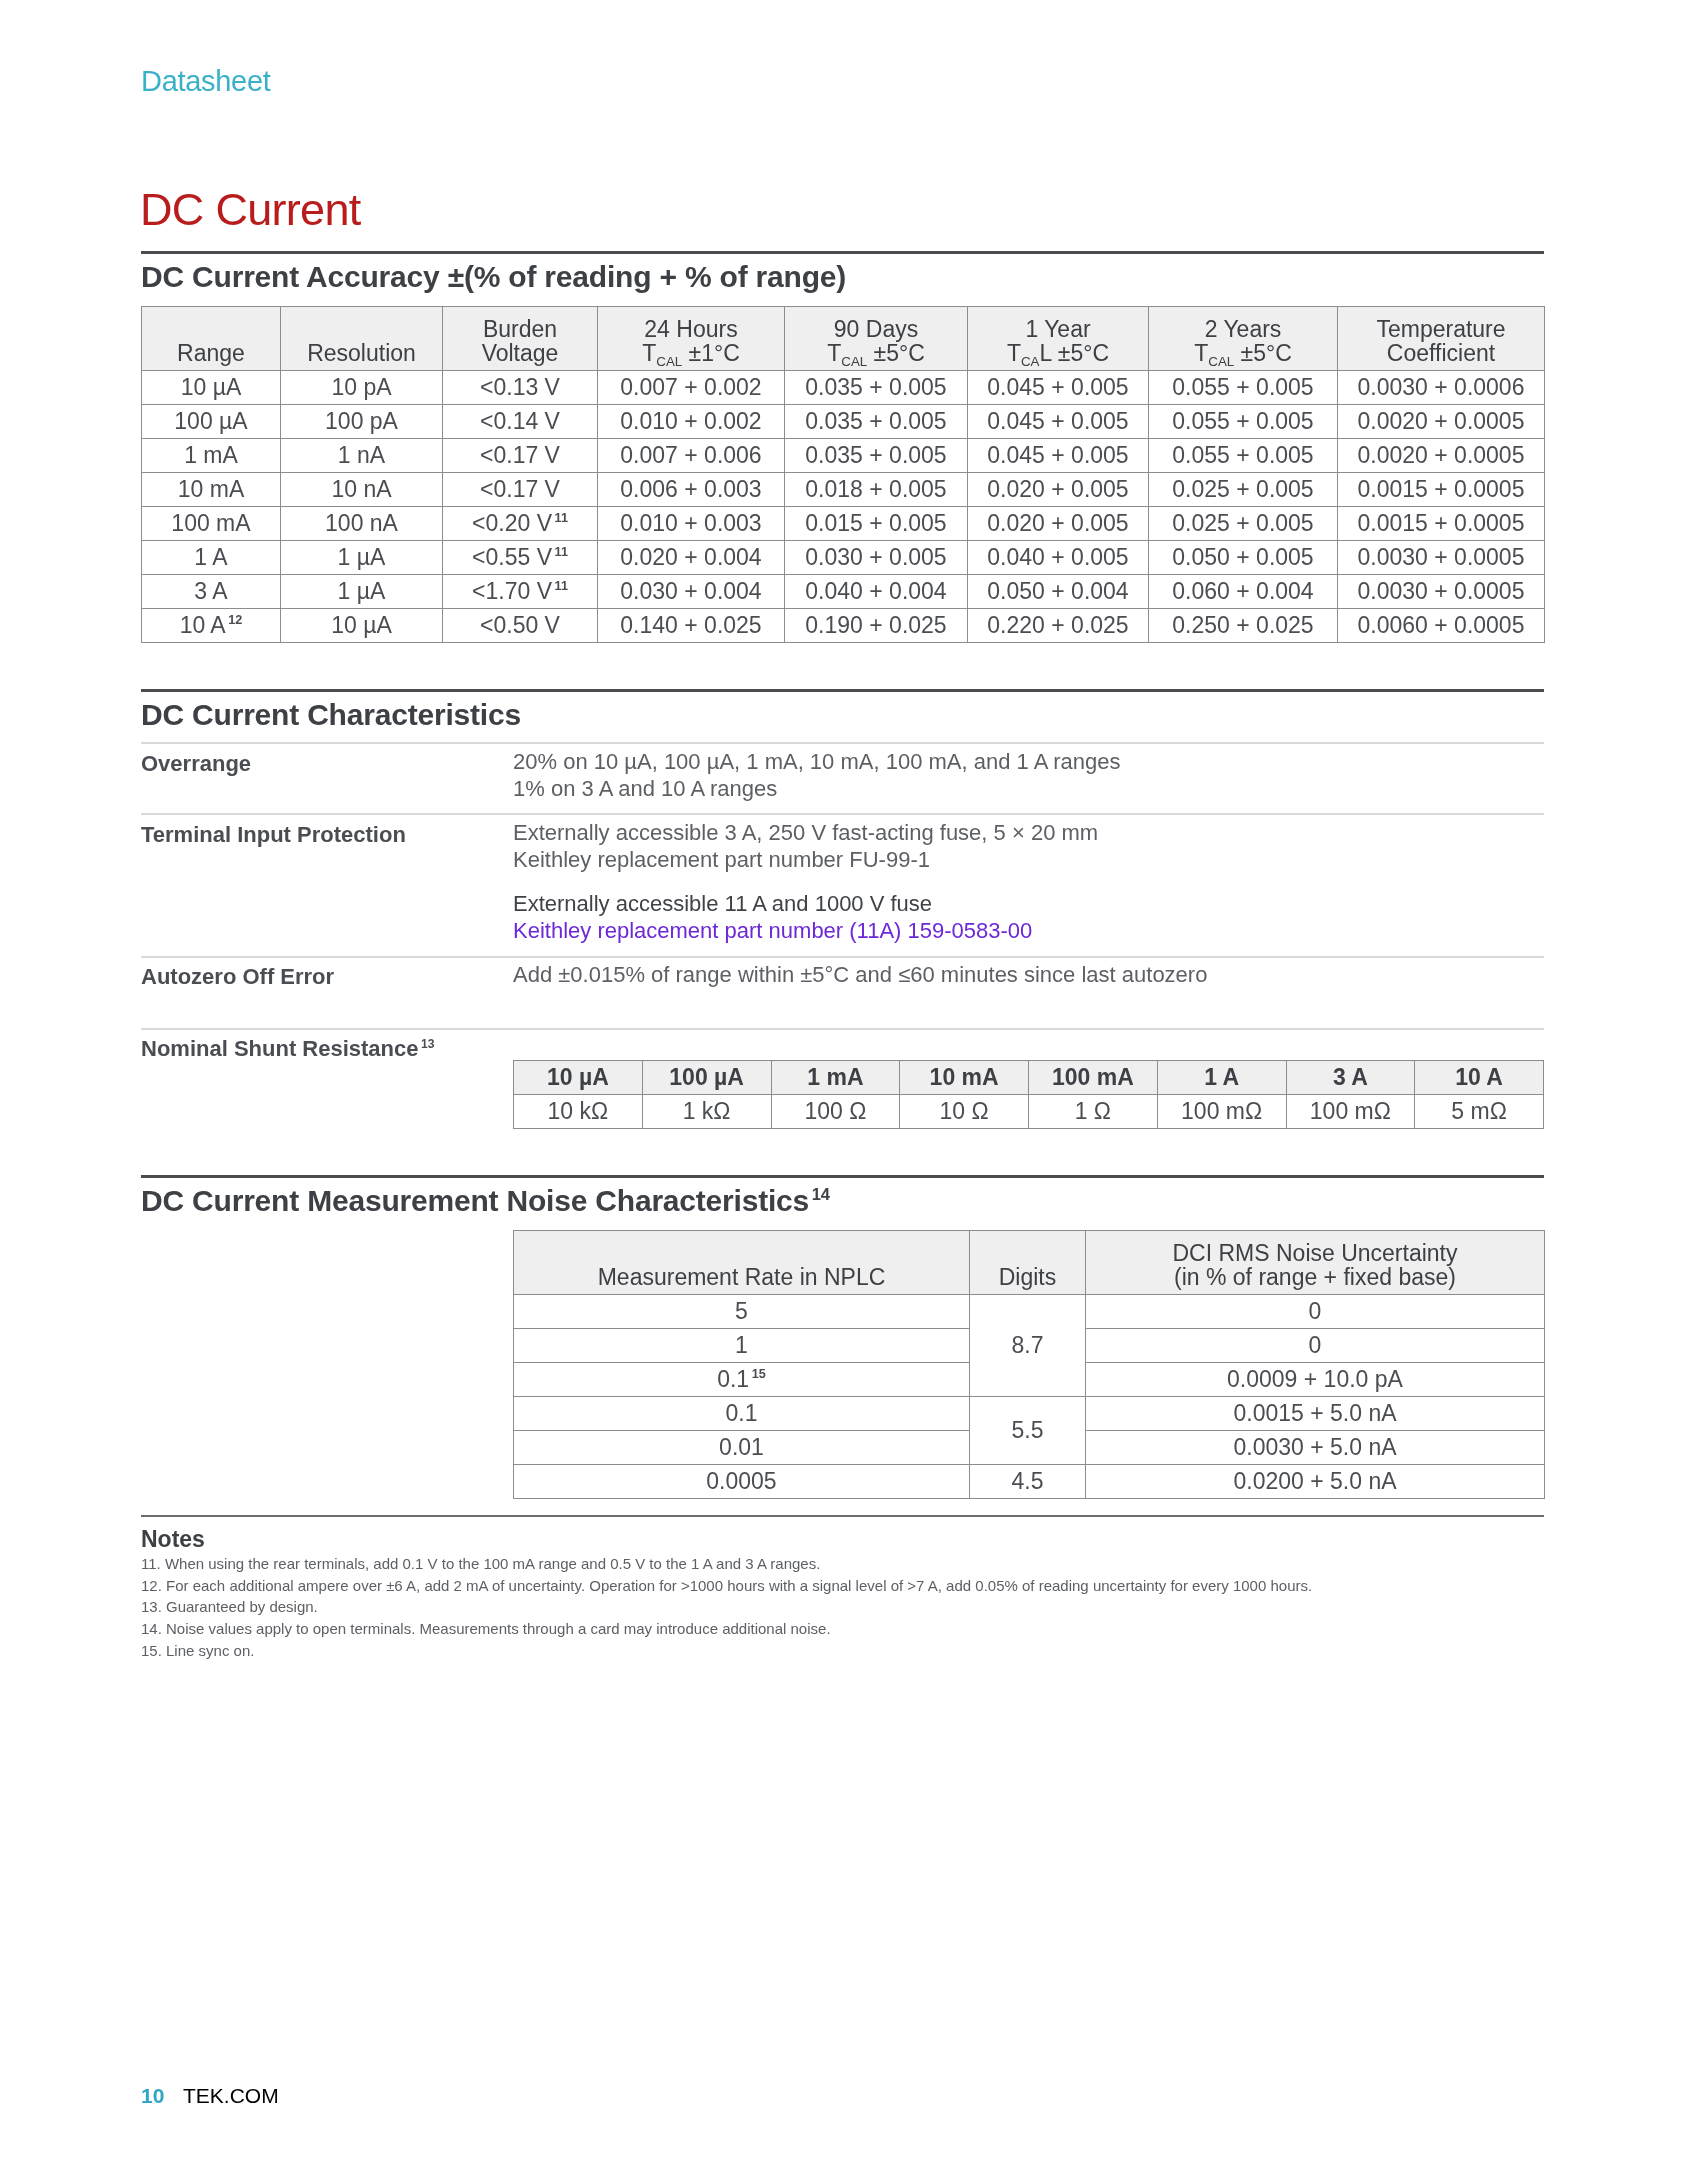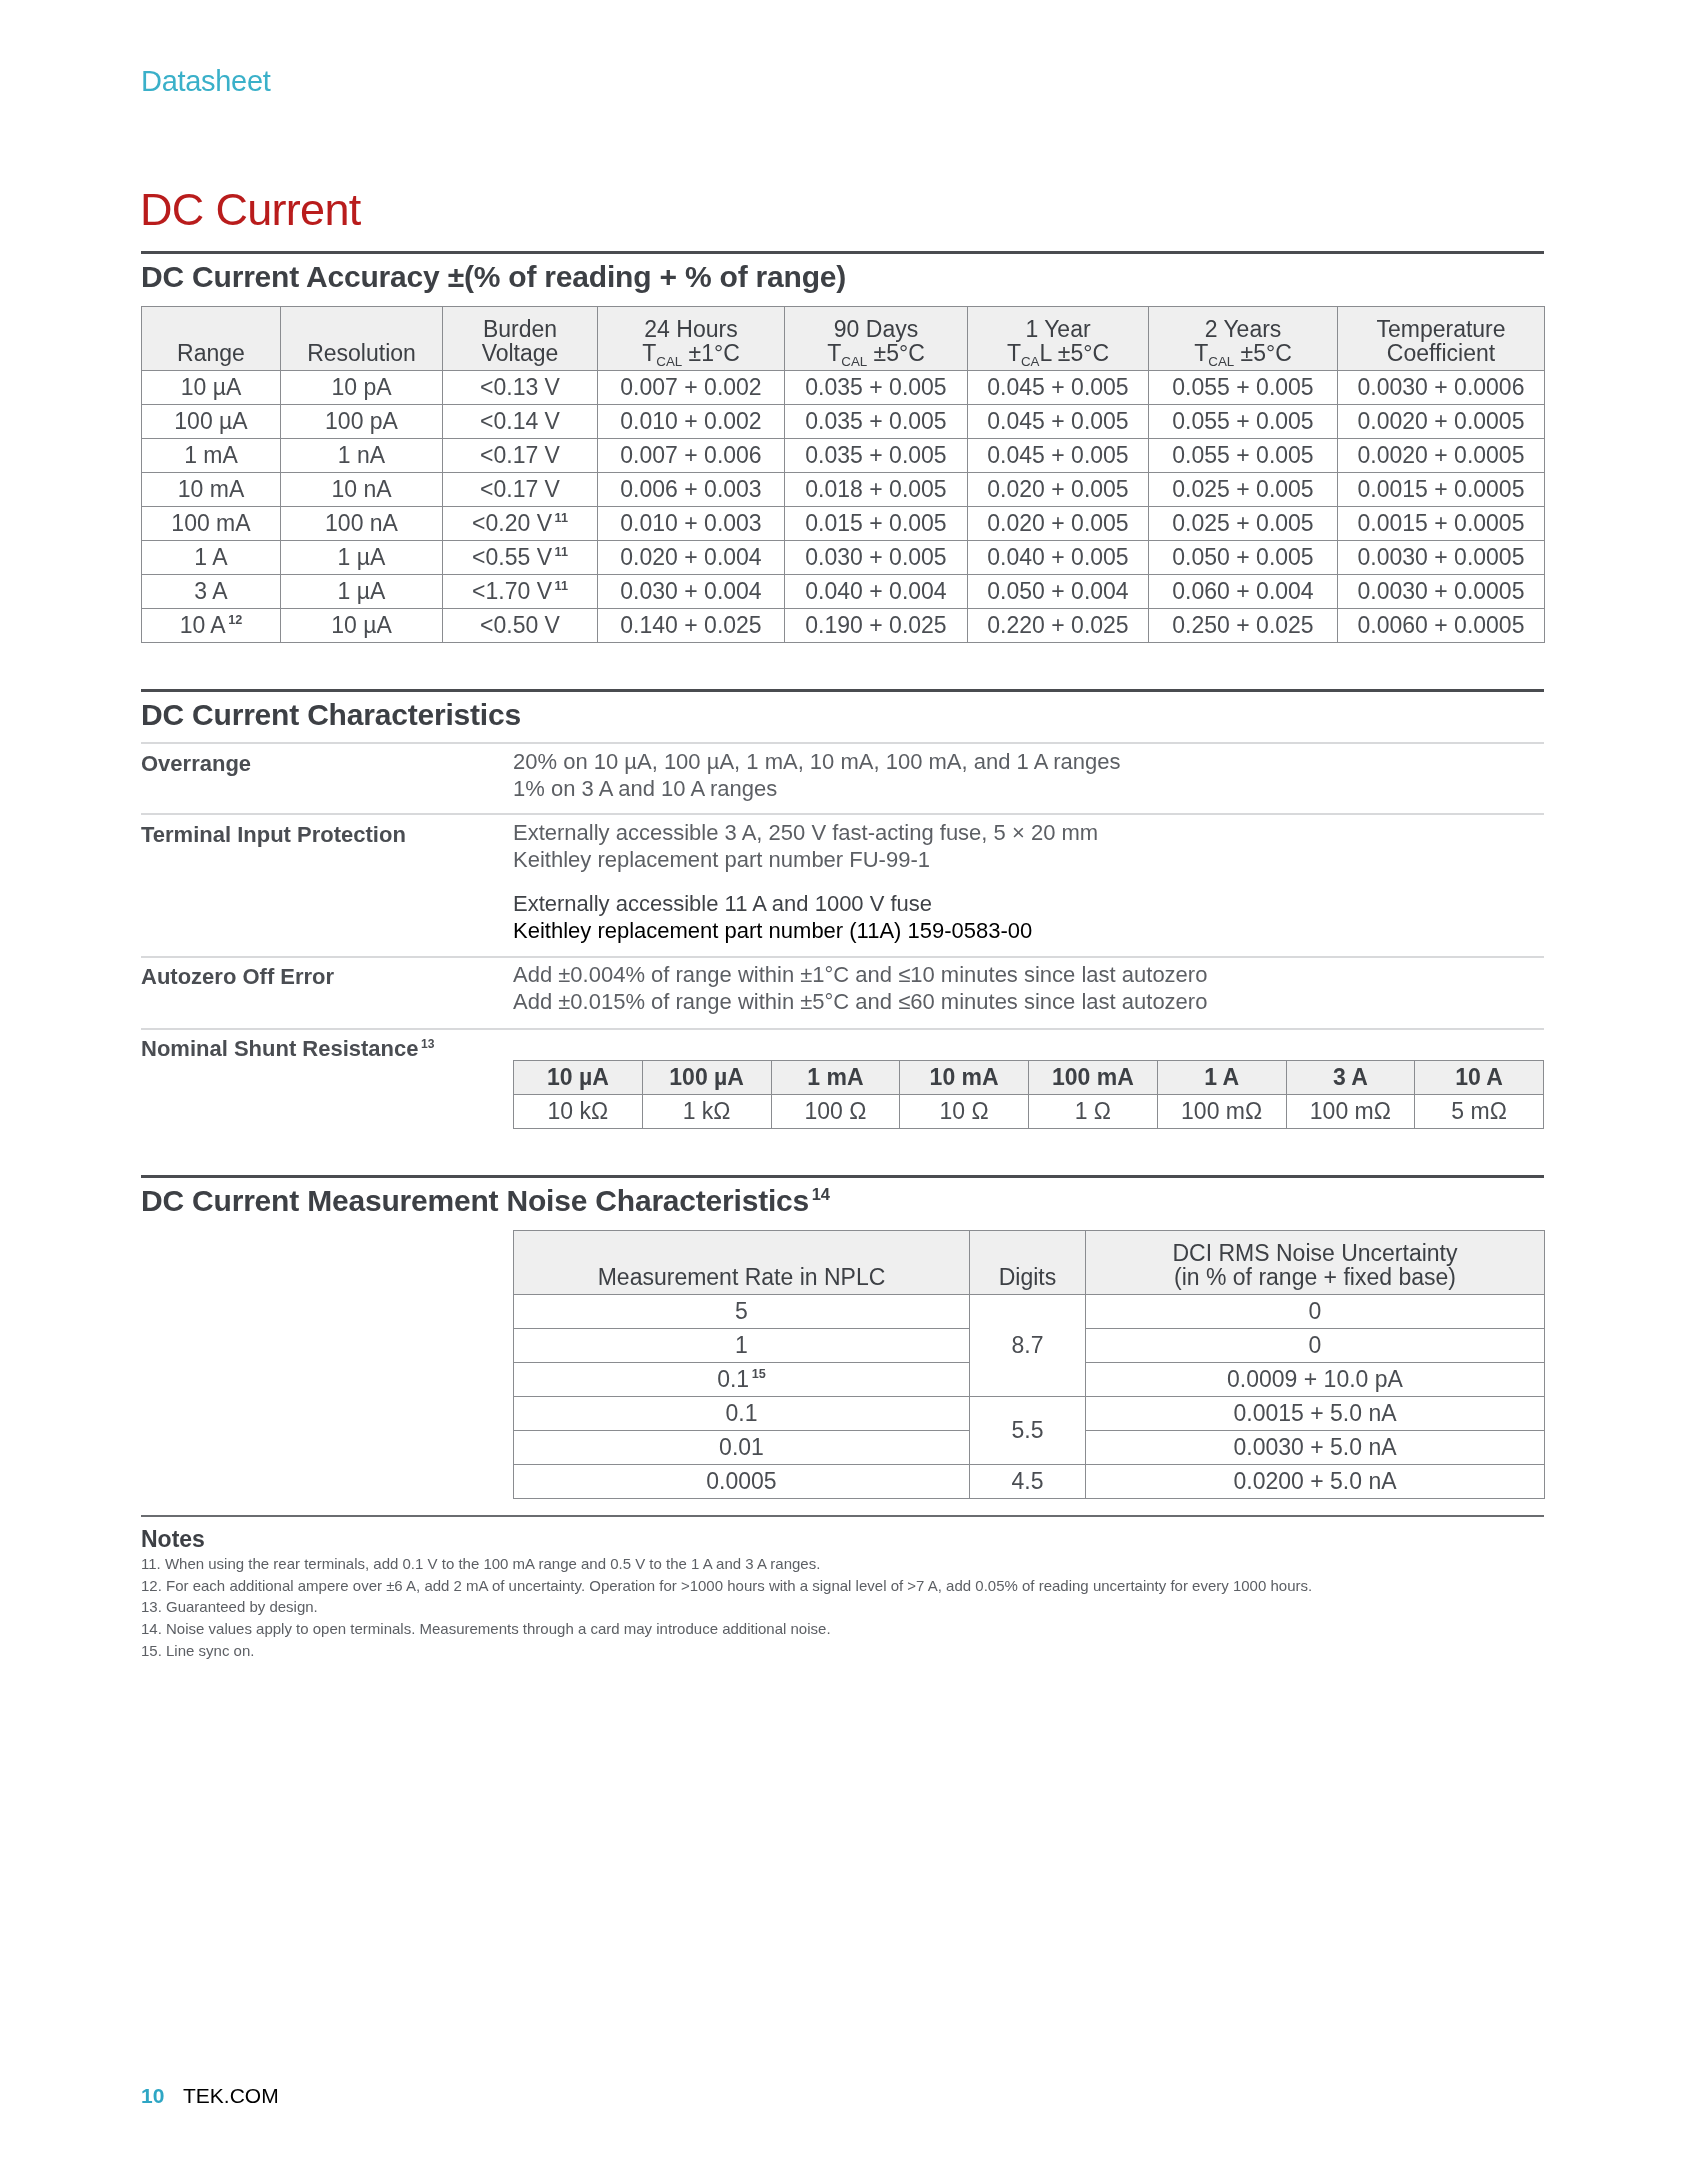--- a/index.html
+++ b/index.html
@@ -166,27 +166,26 @@
   <div>1% on 3 A and 10 A ranges</div>
 </div>
 
 <div class="abs char-line" style="top:813px"></div>
 <div class="abs lbl" style="top:822px">Terminal Input Protection</div>
 <div class="abs val" style="top:819px">
   <div>Externally accessible 3 A, 250 V fast-acting fuse, 5 × 20 mm</div>
   <div>Keithley replacement part number FU-99-1</div>
   <div style="height:16.7px"></div>
   <div class="dark" style="color:#3f4247">Externally accessible 11 A and 1000 V fuse</div>
-  <div class="dark" style="color:#000000">Keithley replacement part number (11A) 159-0583-00</div>
+  <div class="dark" style="color:#6d28d9">Keithley replacement part number (11A) 159-0583-00</div>
 </div>
 
 <div class="abs char-line" style="top:956px"></div>
 <div class="abs lbl" style="top:964px">Autozero Off Error</div>
 <div class="abs val" style="top:961px">
-  <div>Add ±0.004% of range within ±1°C and ≤10 minutes since last autozero</div>
   <div>Add ±0.015% of range within ±5°C and ≤60 minutes since last autozero</div>
 </div>
 
 <div class="abs char-line" style="top:1028px"></div>
 <div class="abs lbl" style="top:1036px"><span>Nominal Shunt Resistance</span><sup>13</sup></div>
 
 <table class="grid" id="shunt">
   <thead>
       <tr id="shunt-head">
         <th>10 µA</th>

